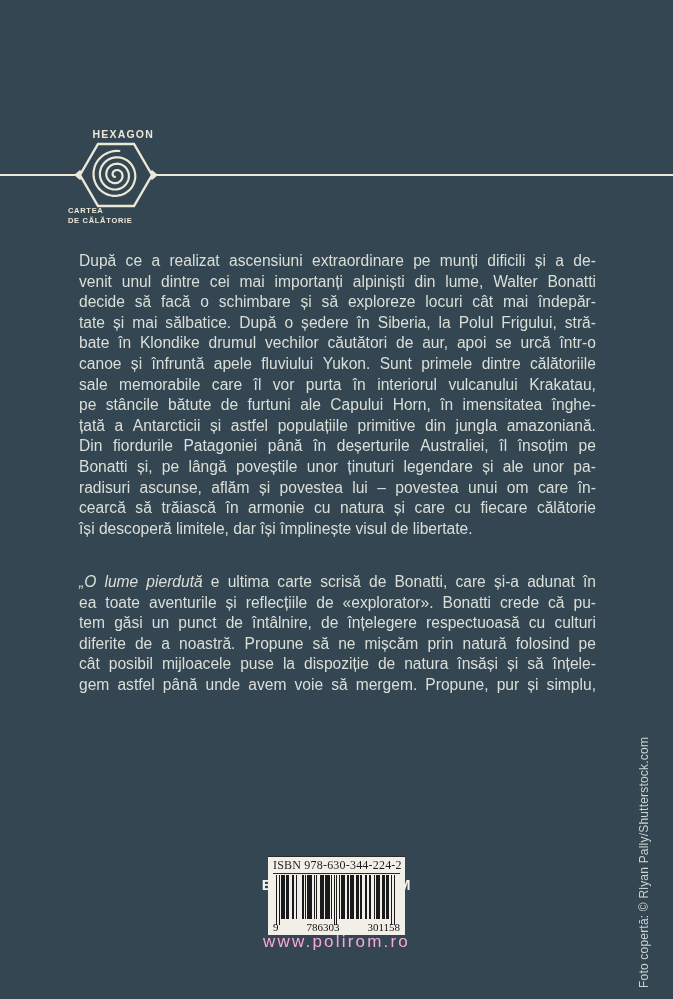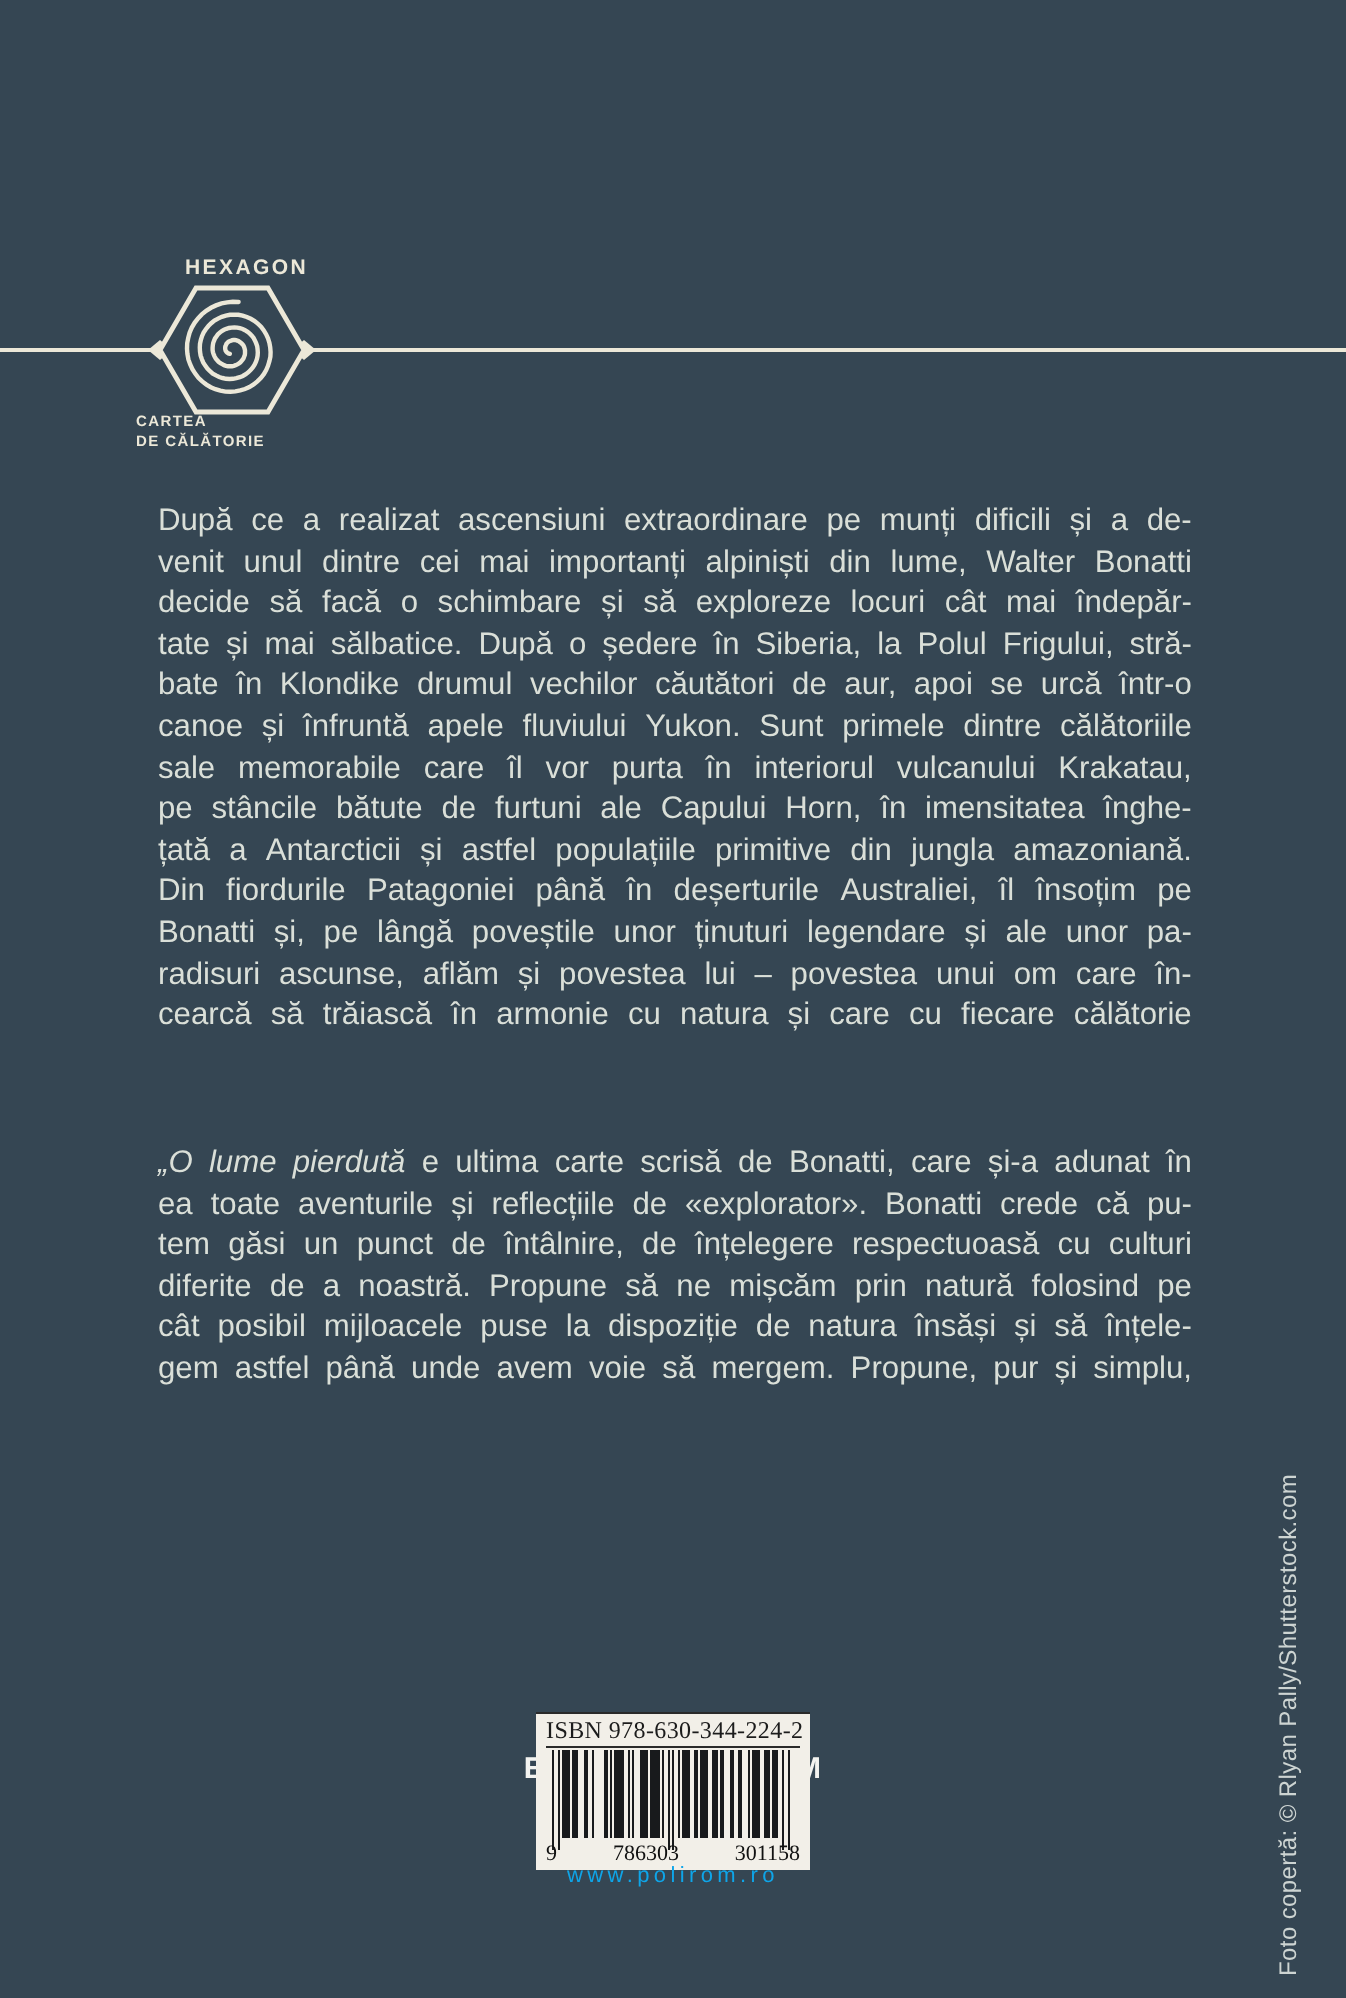--- a/index.html
+++ b/index.html
@@ -56,21 +56,21 @@
   .bars span.bar{background:#181a1c;}
   .bars span.guard{height:50px;}
   .ean-digits{
     position:absolute;left:0;top:45px;width:127px;
     display:flex;justify-content:space-between;
     font-family:"Liberation Serif","DejaVu Serif",serif;
     font-size:11px;color:#111;line-height:14px;
   }
   .website{
     position:absolute;left:0;top:932px;width:673px;text-align:center;
-    color:#0ea5e9;font-size:11px;letter-spacing:2.2px;
+    color:#f9a8d4;font-size:17px;letter-spacing:2.2px;
   }
   
   .photo-credit{
     position:absolute;left:637px;top:988px;width:288px;height:15px;
     transform:rotate(-90deg);transform-origin:0 0;
     color:#cdd4d2;font-size:12px;letter-spacing:.2px;white-space:nowrap;
   }
 </style>
 </head>
 <body>
@@ -100,20 +100,21 @@
       <div class="tline"><span>tate</span><span>și</span><span>mai</span><span>sălbatice.</span><span>După</span><span>o</span><span>ședere</span><span>în</span><span>Siberia,</span><span>la</span><span>Polul</span><span>Frigului,</span><span>stră-</span></div>
       <div class="tline"><span>bate</span><span>în</span><span>Klondike</span><span>drumul</span><span>vechilor</span><span>căutători</span><span>de</span><span>aur,</span><span>apoi</span><span>se</span><span>urcă</span><span>într-o</span></div>
       <div class="tline"><span>canoe</span><span>și</span><span>înfruntă</span><span>apele</span><span>fluviului</span><span>Yukon.</span><span>Sunt</span><span>primele</span><span>dintre</span><span>călătoriile</span></div>
       <div class="tline"><span>sale</span><span>memorabile</span><span>care</span><span>îl</span><span>vor</span><span>purta</span><span>în</span><span>interiorul</span><span>vulcanului</span><span>Krakatau,</span></div>
       <div class="tline"><span>pe</span><span>stâncile</span><span>bătute</span><span>de</span><span>furtuni</span><span>ale</span><span>Capului</span><span>Horn,</span><span>în</span><span>imensitatea</span><span>înghe-</span></div>
       <div class="tline"><span>țată</span><span>a</span><span>Antarcticii</span><span>și</span><span>astfel</span><span>populațiile</span><span>primitive</span><span>din</span><span>jungla</span><span>amazoniană.</span></div>
       <div class="tline"><span>Din</span><span>fiordurile</span><span>Patagoniei</span><span>până</span><span>în</span><span>deșerturile</span><span>Australiei,</span><span>îl</span><span>însoțim</span><span>pe</span></div>
       <div class="tline"><span>Bonatti</span><span>și,</span><span>pe</span><span>lângă</span><span>poveștile</span><span>unor</span><span>ținuturi</span><span>legendare</span><span>și</span><span>ale</span><span>unor</span><span>pa-</span></div>
       <div class="tline"><span>radisuri</span><span>ascunse,</span><span>aflăm</span><span>și</span><span>povestea</span><span>lui</span><span>–</span><span>povestea</span><span>unui</span><span>om</span><span>care</span><span>în-</span></div>
       <div class="tline"><span>cearcă</span><span>să</span><span>trăiască</span><span>în</span><span>armonie</span><span>cu</span><span>natura</span><span>și</span><span>care</span><span>cu</span><span>fiecare</span><span>călătorie</span></div>
+      <div class="tline lastline"><span>își </span><span>descoperă </span><span>limitele, </span><span>dar </span><span>își </span><span>împlinește </span><span>visul </span><span>de </span><span>libertate.</span></div>
     </div>
 
   <div class="textblock quote">
     <div id="quote-lines">
         <div class="tline"><span class="i">„O</span><span class="i">lume</span><span class="i">pierdută</span><span>e</span><span>ultima</span><span>carte</span><span>scrisă</span><span>de</span><span>Bonatti,</span><span>care</span><span>și-a</span><span>adunat</span><span>în</span></div>
         <div class="tline"><span>ea</span><span>toate</span><span>aventurile</span><span>și</span><span>reflecțiile</span><span>de</span><span>«explorator».</span><span>Bonatti</span><span>crede</span><span>că</span><span>pu-</span></div>
         <div class="tline"><span>tem</span><span>găsi</span><span>un</span><span>punct</span><span>de</span><span>întâlnire,</span><span>de</span><span>înțelegere</span><span>respectuoasă</span><span>cu</span><span>culturi</span></div>
         <div class="tline"><span>diferite</span><span>de</span><span>a</span><span>noastră.</span><span>Propune</span><span>să</span><span>ne</span><span>mișcăm</span><span>prin</span><span>natură</span><span>folosind</span><span>pe</span></div>
         <div class="tline"><span>cât</span><span>posibil</span><span>mijloacele</span><span>puse</span><span>la</span><span>dispoziție</span><span>de</span><span>natura</span><span>însăși</span><span>și</span><span>să</span><span>înțele-</span></div>
         <div class="tline"><span>gem</span><span>astfel</span><span>până</span><span>unde</span><span>avem</span><span>voie</span><span>să</span><span>mergem.</span><span>Propune,</span><span>pur</span><span>și</span><span>simplu,</span></div>

